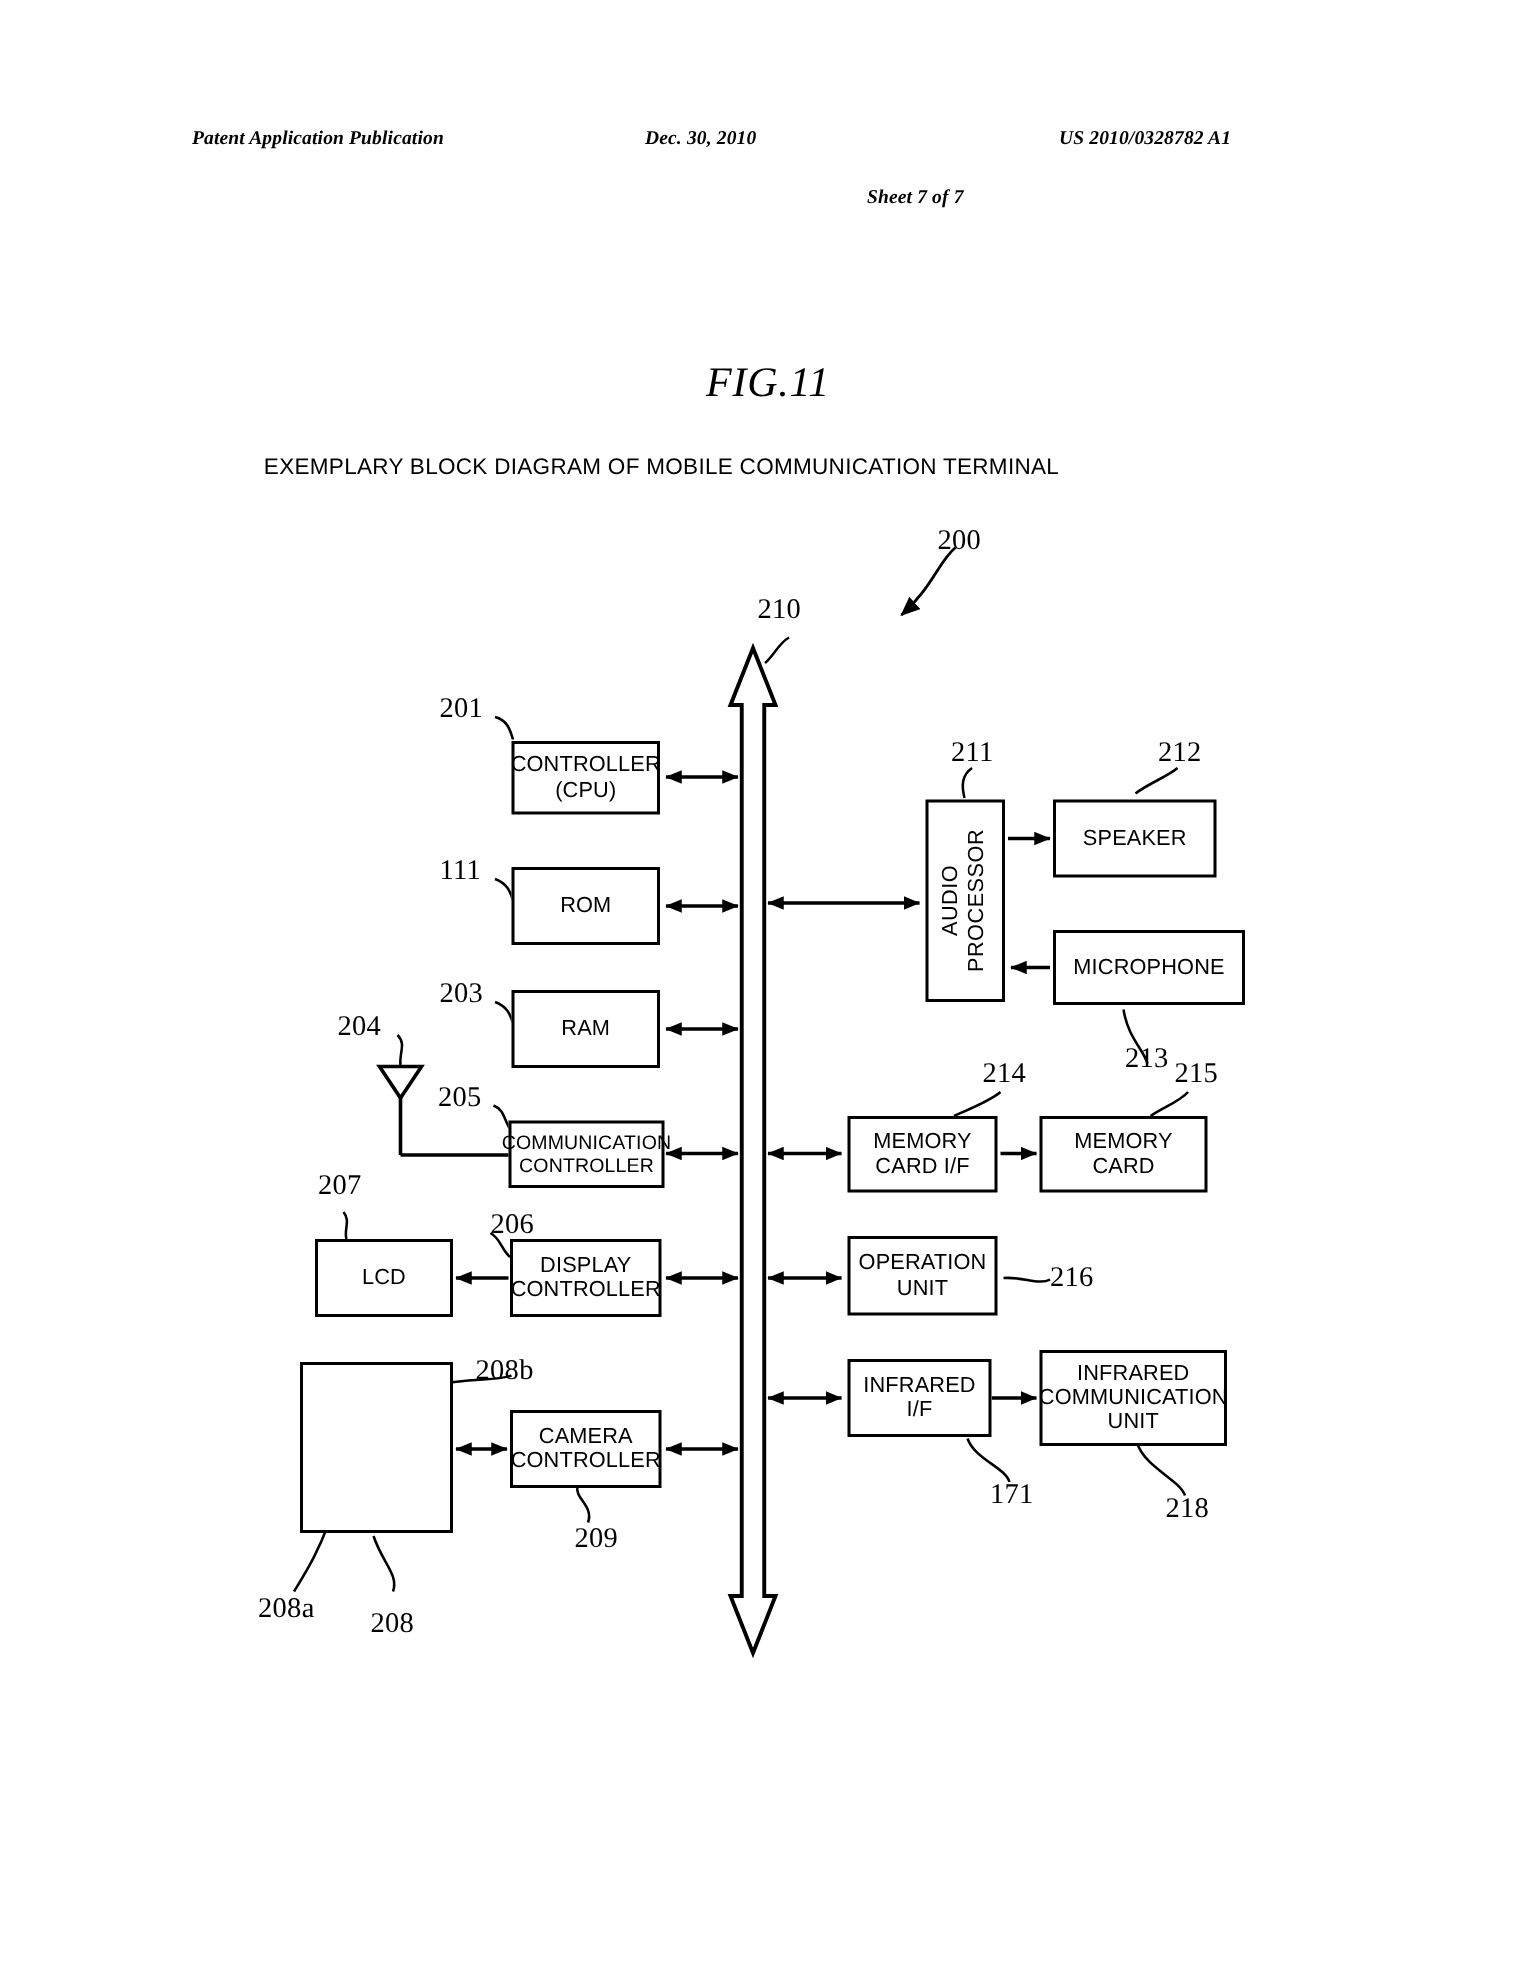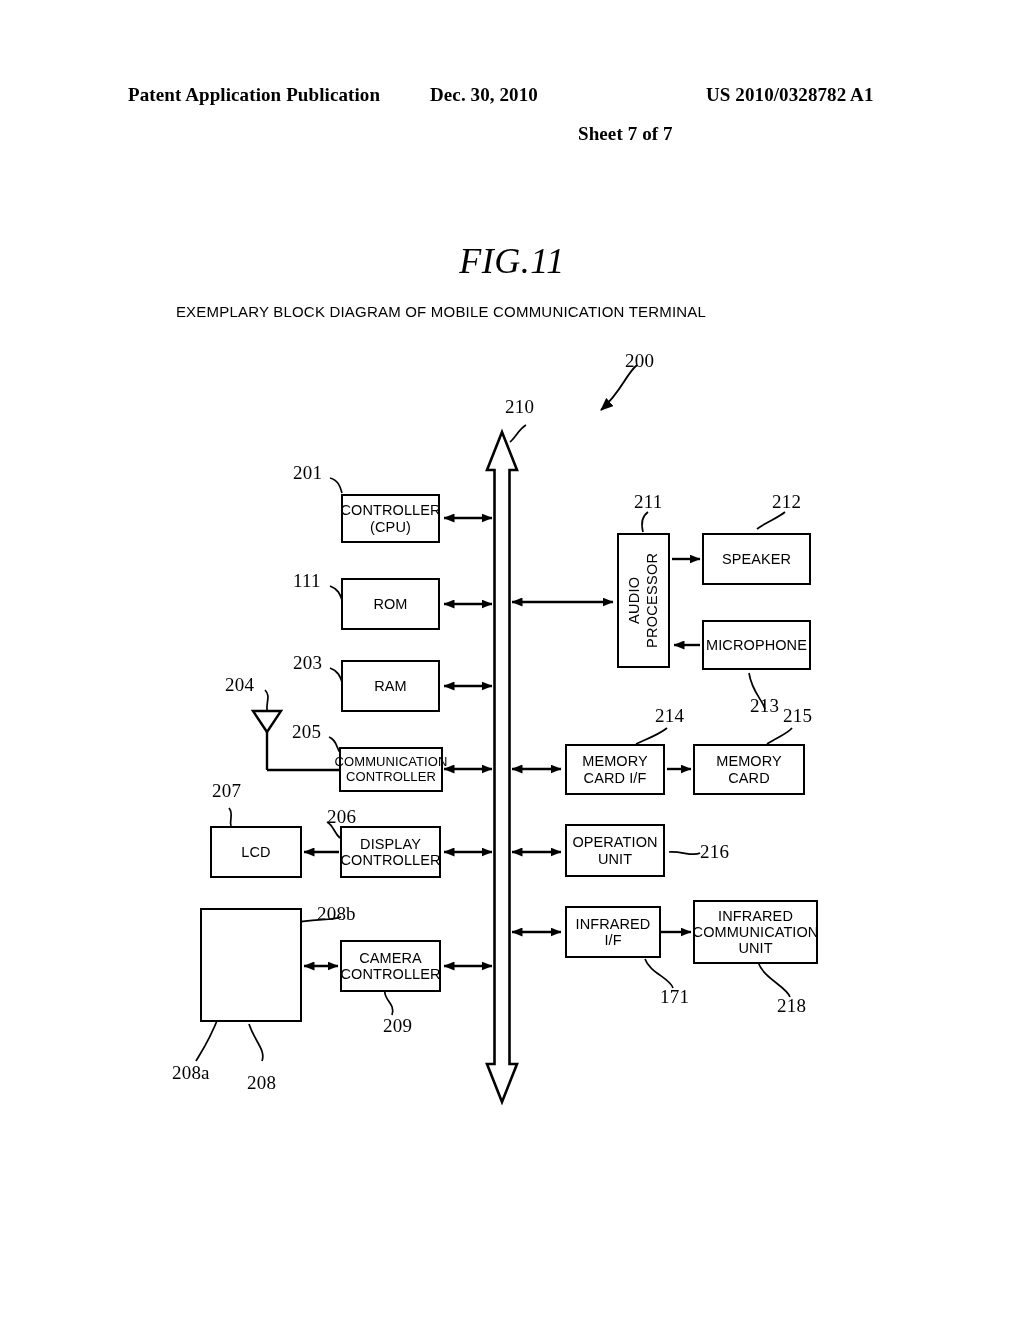--- a/index.html
+++ b/index.html
@@ -18,37 +18,38 @@
 
   
   #page-header {
     position: absolute;
     left: 0;
     top: 84px;
     width: 1024px;
     height: 28px;
     font-family: "Liberation Serif", serif;
     font-weight: bold;
-    font-size: 19px;
+    font-size: 13px;
     letter-spacing: 0.1px;
+    font-style: italic;
   }
   #page-header .hdr-pub   { position: absolute; left: 128px; top: 0; white-space: nowrap; }
   #page-header .hdr-date  { position: absolute; left: 430px; top: 0; white-space: nowrap; }
   #page-header .hdr-sheet { position: absolute; left: 578px; top: 0; white-space: nowrap; margin-top: 39px; }
   #page-header .hdr-pat   { position: absolute; left: 706px; top: 0; white-space: nowrap; }
 
   
   #fig-label {
     position: absolute;
     left: 0; top: 240px;
     width: 1024px;
     text-align: center;
     font-family: "Liberation Serif", serif;
     font-style: italic;
-    font-size: 36px;
+    font-size: 28px;
     letter-spacing: 0.5px;
   }
   #fig-caption {
     position: absolute;
     left: 0; top: 303px;
     width: 882px;
     text-align: center;
     font-size: 15px;
     letter-spacing: 0.2px;
   }
@@ -206,21 +207,21 @@
   <div class="blk" style="left:340px; top:940px; width:101px; height:52px;">CAMERA
 CONTROLLER</div>
 
   <div class="blk" style="left:200px; top:908px; width:102px; height:114px;"></div>
 
   <div class="blk vert" style="left:617px; top:533px; width:53px; height:135px;">AUDIO
 PROCESSOR</div>
 
   <div class="blk" style="left:702px; top:533px; width:109px; height:52px;">SPEAKER</div>
 
-  <div class="blk" style="left:702px; top:620px; width:109px; height:50px;">MICROPHONE</div>
+  <div class="blk" style="left:702px; top:620px; width:128px; height:50px;">MICROPHONE</div>
 
   <div class="blk" style="left:565px; top:744px; width:100px; height:51px;">MEMORY
 CARD I/F</div>
 
   <div class="blk" style="left:693px; top:744px; width:112px; height:51px;">MEMORY
 CARD</div>
 
   <div class="blk" style="left:565px; top:824px; width:100px; height:53px;">OPERATION
 UNIT</div>
 

